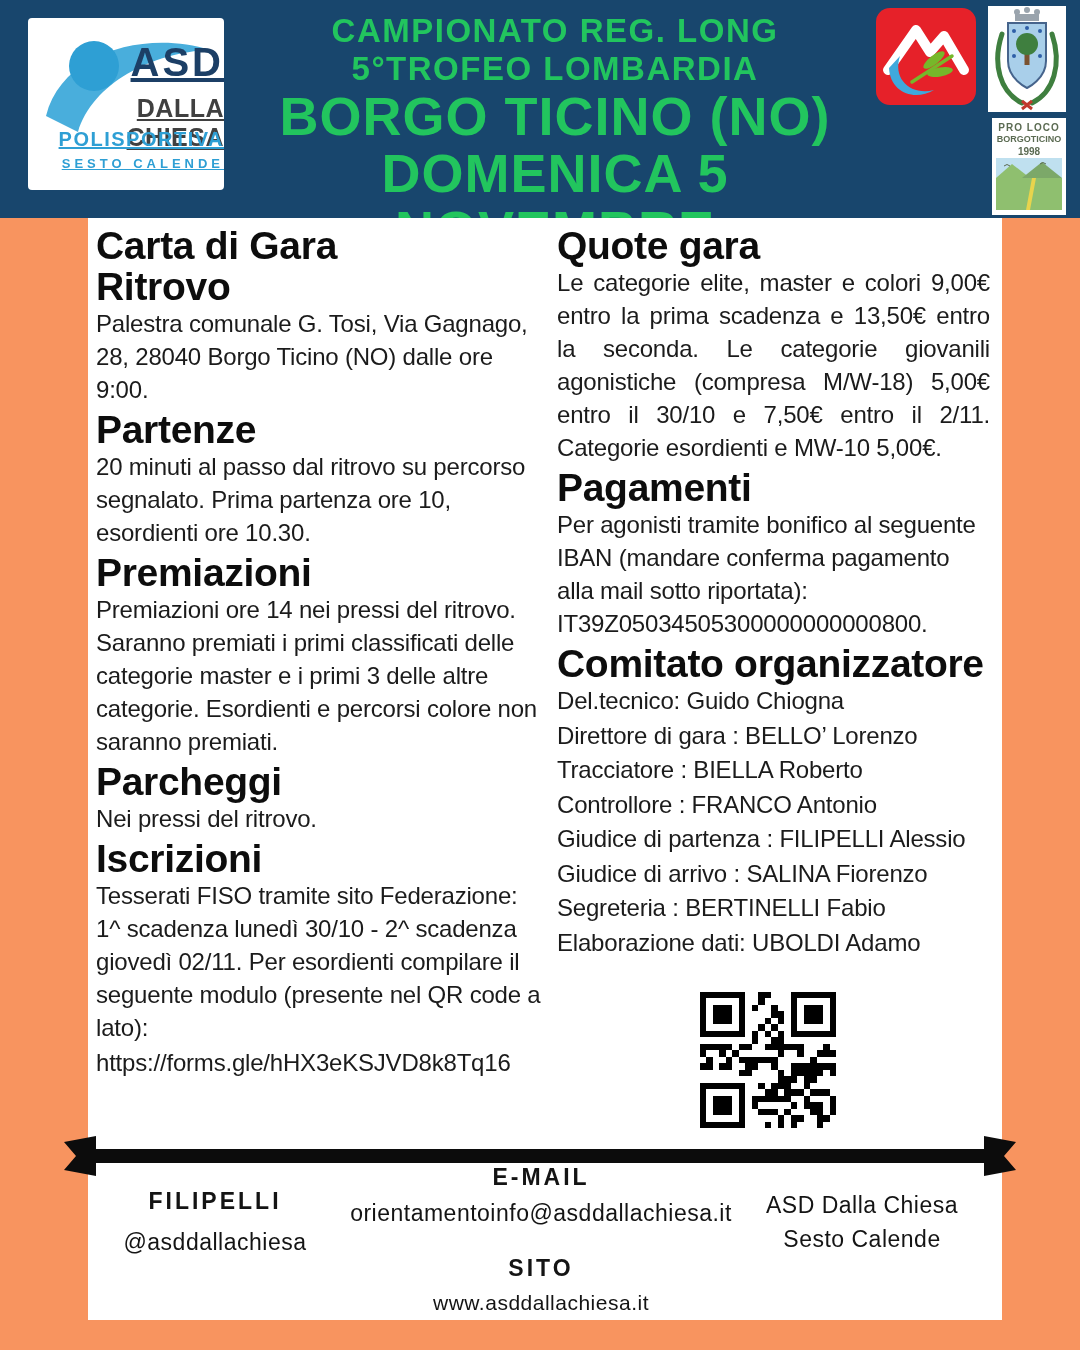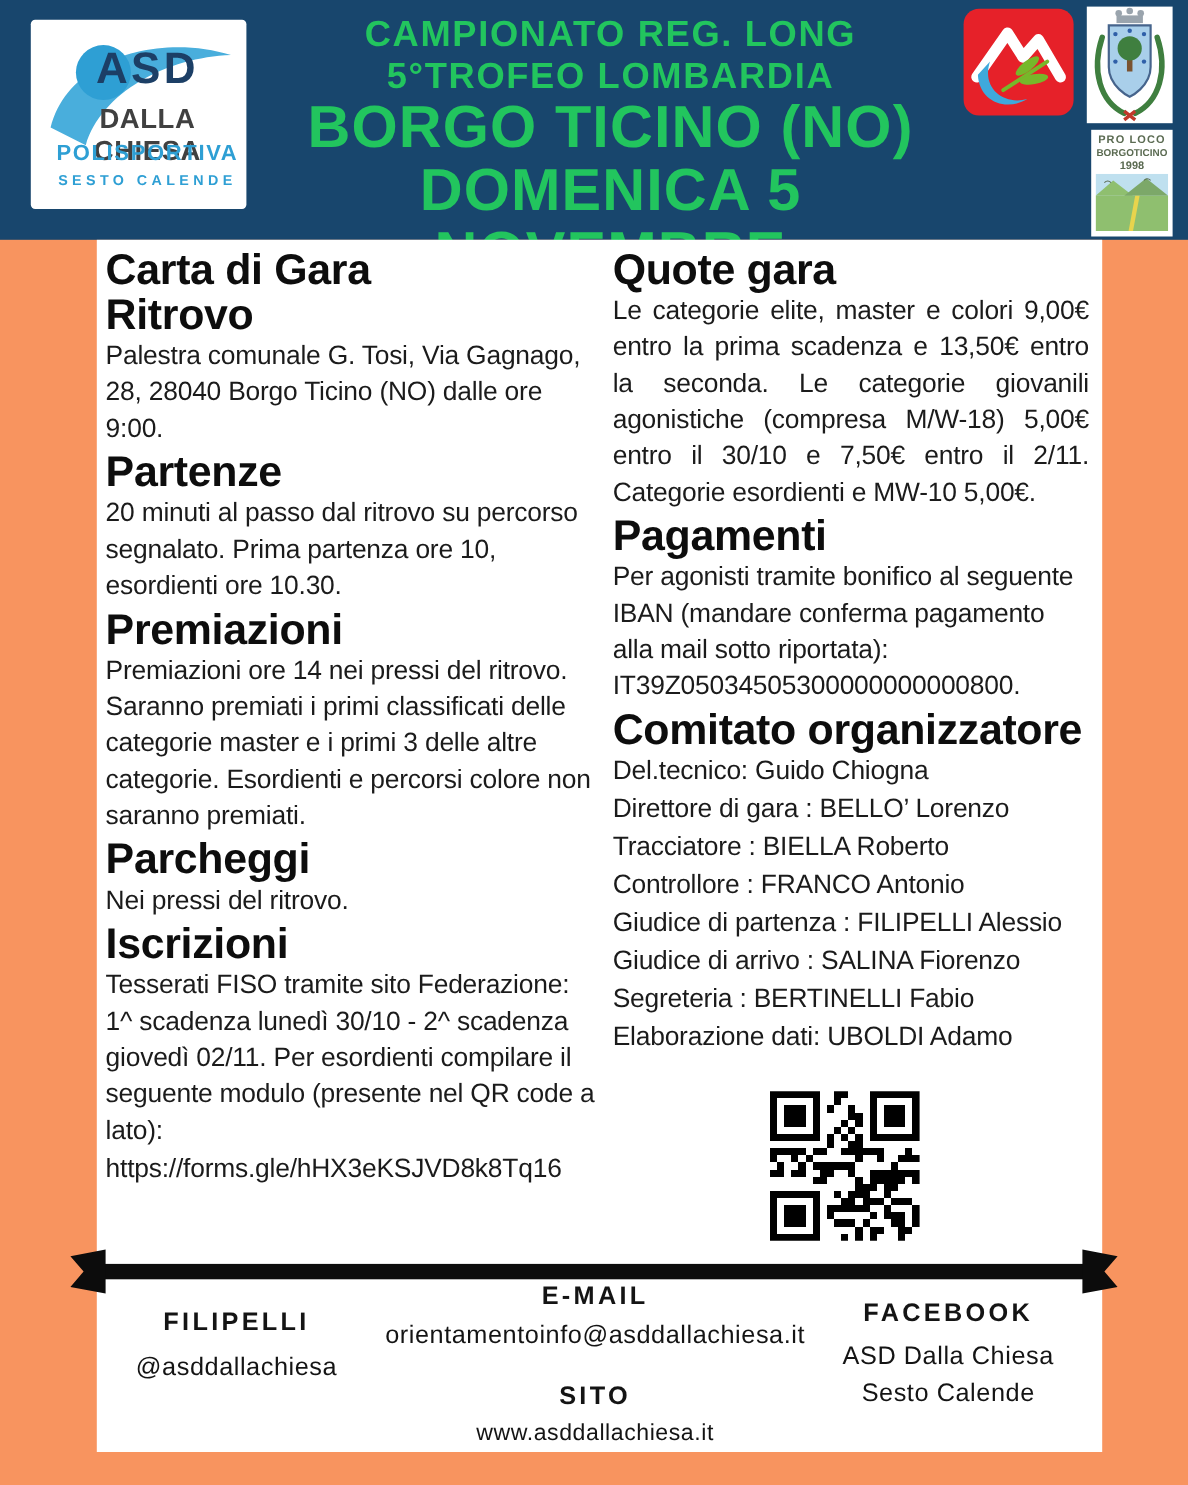--- a/index.html
+++ b/index.html
@@ -6,21 +6,21 @@
   #poster{position:relative;width:1080px;height:1350px;background:#F8945F;
           font-family:"Liberation Sans",sans-serif;overflow:hidden;margin:0 auto;}
   
   .header{position:absolute;left:0;top:0;width:1080px;height:218px;background:#18466D;}
   .title{position:absolute;left:225px;top:12px;width:660px;text-align:center;color:#22c55e;font-weight:bold;}
   .t-sm{font-size:33px;line-height:38px;letter-spacing:1.5px;}
   .t-lg{font-size:54px;line-height:57px;letter-spacing:1px;}
   
   .club{position:absolute;left:28px;top:18px;width:196px;height:172px;background:#FFFFFF;border-radius:4px;}
   .club svg{position:absolute;left:0;top:0;}
-  .club span{position:absolute;left:16px;right:0;text-align:center;font-weight:bold;}
+  .club span{position:absolute;left:16px;right:0;text-align:right;font-weight:bold;text-decoration:underline;}
   .club .asd{top:22px;font-size:40px;color:#1C3F66;letter-spacing:3px;}
   .club .dalla{top:76px;font-size:25px;color:#404040;letter-spacing:.5px;}
   .club .poli{top:110px;font-size:20px;color:#2E9FD4;letter-spacing:1.5px;}
   .club .sesto{top:138px;font-size:13px;color:#2E9FD4;letter-spacing:4px;}
   
   .park{position:absolute;left:876px;top:8px;width:100px;height:97px;background:#E62129;border-radius:14px;}
   .coa{position:absolute;left:988px;top:6px;width:78px;height:106px;background:#FFFFFF;}
   .proloco{position:absolute;left:992px;top:118px;width:74px;height:97px;background:#FFFFFF;}
   .proloco .pl-txt{position:absolute;left:0;right:0;text-align:center;color:#5B6B52;font-weight:bold;}
   .pl1{top:4px;font-size:10px;letter-spacing:1px;}
@@ -418,20 +418,19 @@
   </div>
 
   <div class="fblock f-mail">
     <div class="flabel">E-MAIL</div>
     <div class="fvalue">orientamentoinfo@asddallachiesa.it</div>
     <div class="flabel second">SITO</div>
     <div class="fvalue" style="font-size:21px">www.asddallachiesa.it</div>
   </div>
 
   <div class="fblock f-fb">
-    <div class="flabel">FACEBOOK</div>
     <div class="fvalue">
       <div>ASD Dalla Chiesa</div>
       <div>Sesto Calende</div>
     </div>
   </div>
 
 </div>
 
 </body></html>

